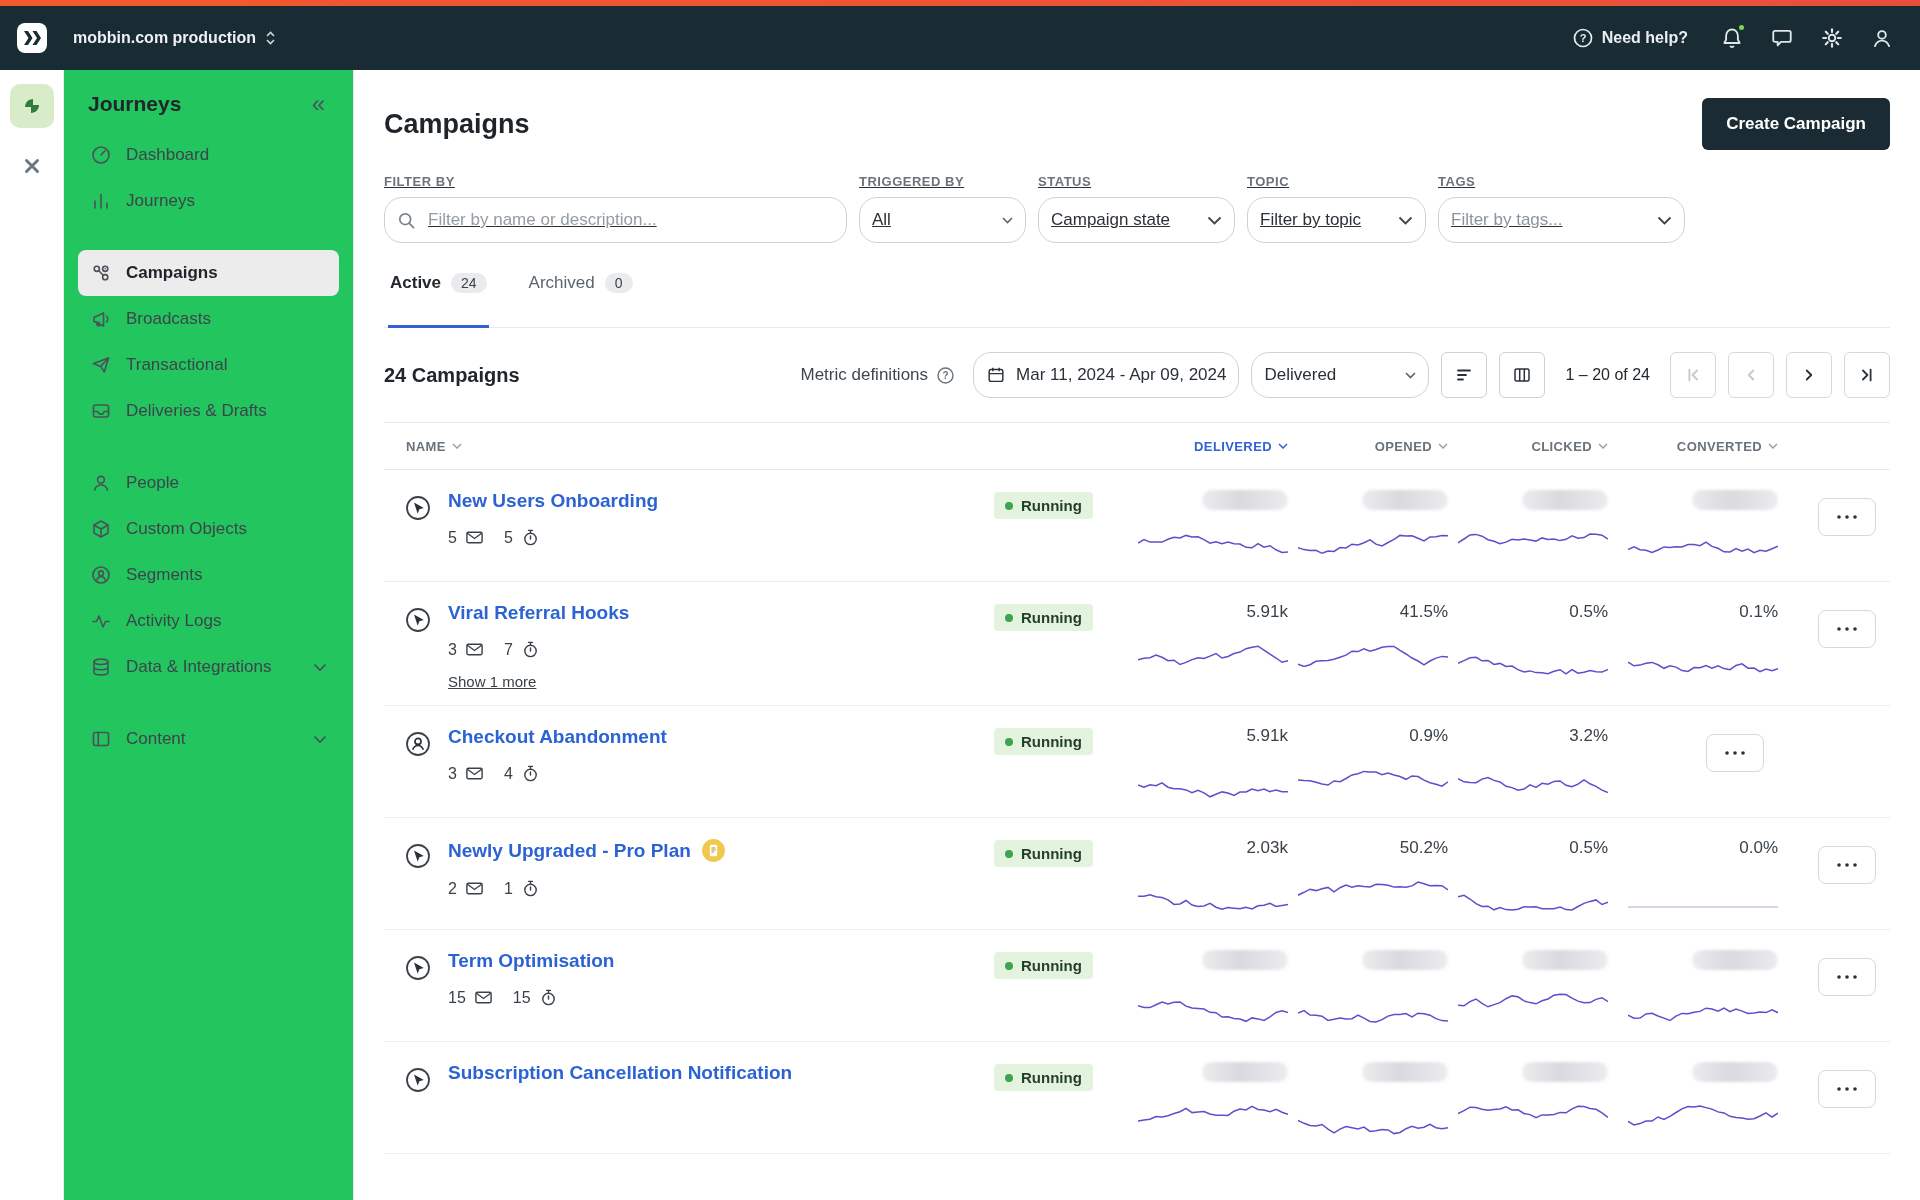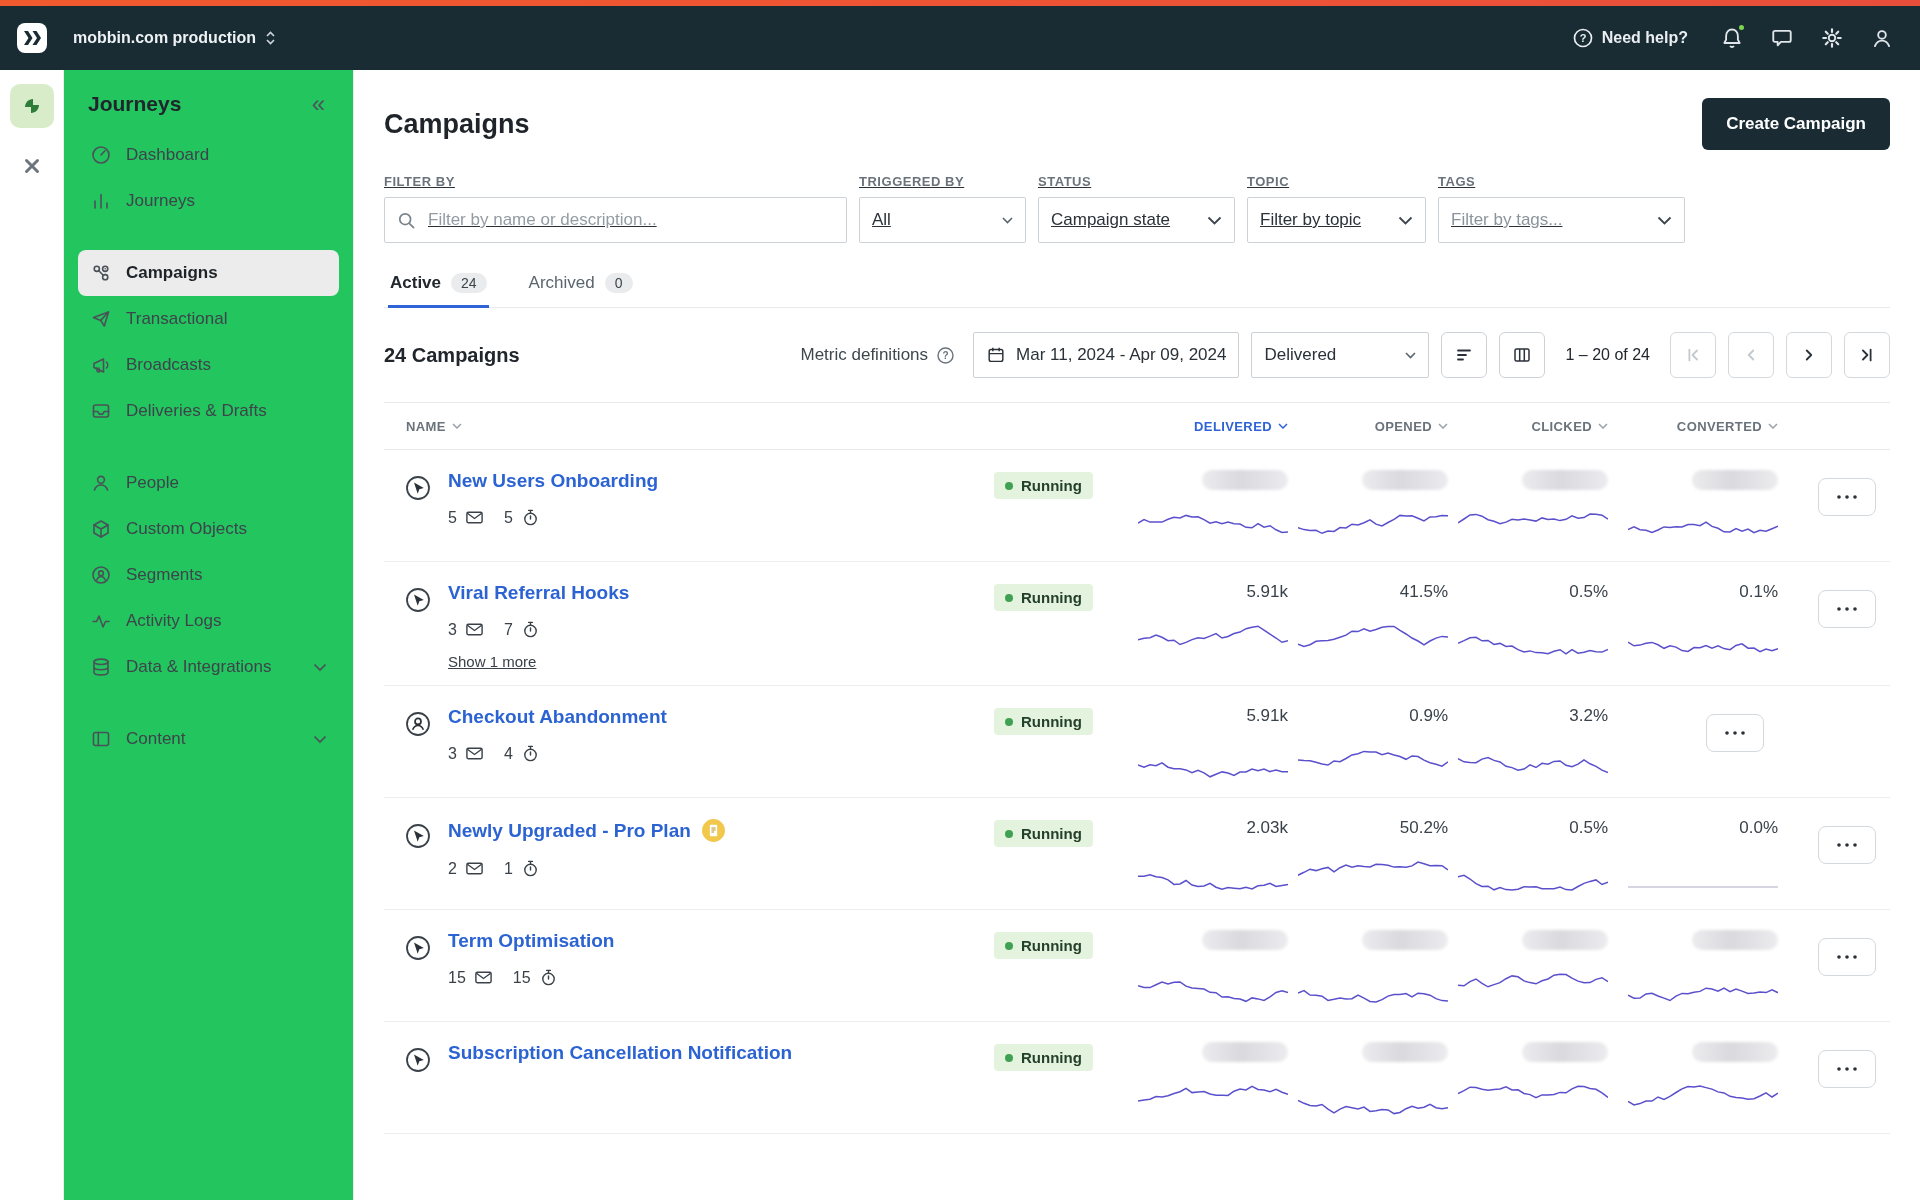--- a/index.html
+++ b/index.html
@@ -53,35 +53,35 @@
   .page-head { display:flex; align-items:center; justify-content:space-between; margin-top:28px; }
   .page-title { font-size:27px; font-weight:bold; color:#1e2429; }
   .create-btn {
     height:52px; padding:0 24px; border:none; border-radius:6px;
     background:#1a2b33; color:#fff; font-size:17px; font-weight:bold;
   }
 
   .filters { display:flex; gap:12px; margin-top:24px;text-decoration:underline; }
   .fgroup label { display:block; font-size:13px; font-weight:bold; letter-spacing:.04em; color:#6a737c; margin-bottom:8px; text-transform:uppercase; }
   .ctl {
-    height:46px; border:1px solid #ccd2d7; border-radius:2px; background:#fff;
+    height:46px; border:1px solid #ccd2d7; border-radius:18px; background:#fff;
     display:flex; align-items:center; font-size:17px; color:#2a3138; padding:0 12px; gap:10px;
   }
   .search-wrap { width:463px; }
   .search-wrap input { border:none; outline:none; flex:1; font-size:17px; font-family:inherit; color:#2a3138; }
   .search-wrap input::placeholder { color:#939ba3; }
   .sel { justify-content:space-between; cursor:pointer; }
   .sel-triggered { width:167px; }
   .sel-status { width:197px; }
   .sel-topic { width:179px; }
   .sel-tags { width:247px; }
   .placeholder-text { color:#8b949c; }
 
   .tabs { display:flex; gap:38px; margin-top:28px; border-bottom:1px solid #e7e9ea; padding:0 4px; }
-  .tab { display:flex; align-items:center; gap:10px; padding:2px 2px 12px 2px; font-size:17px; color:#5b656e; background:none; border:none; border-bottom:3px solid transparent; margin-bottom:-1px; }
+  .tab { display:flex; align-items:center; gap:10px; padding:2px 2px 32px 2px; font-size:17px; color:#5b656e; background:none; border:none; border-bottom:3px solid transparent; margin-bottom:-1px; }
   .tab.active { color:#22282d; font-weight:bold; border-bottom-color:#2f63d6; }
   .badge { background:#e9ebed; border-radius:12px; padding:2px 10px; font-size:14px; color:#3c434a; font-weight:normal; }
 
   .toolbar { display:flex; align-items:center; margin-top:24px; gap:12px; }
   .toolbar-title { font-size:20px; font-weight:bold; color:#20262b; margin-right:8px; }
   .metric-def { margin-left:auto; display:flex; align-items:center; gap:8px; background:none; border:none; font-size:17px; color:#3f474e; }
   .date-btn { cursor:pointer; }
   .metric-sel { width:178px; }
   .icon-btn { width:46px; height:46px; border:1px solid #ccd2d7; border-radius:6px; background:#fff; display:grid; place-items:center; }
   .pag-text { font-size:16px; color:#22282d; margin:8px 8px; white-space:nowrap; }
@@ -220,31 +220,31 @@
           <svg class="side-ic" viewBox="0 0 22 22" fill="none" stroke="#4b5158" stroke-width="1.6" stroke-linecap="round" stroke-linejoin="round">
             <circle cx="6.8" cy="6.8" r="2.6"></circle>
             <circle cx="15.2" cy="15.2" r="2.6"></circle>
             <path d="M8.8 8.8l4.4 4.4M15.2 6.8h.01"></path>
             <circle cx="15.2" cy="6.8" r="2.6"></circle>
           </svg>
           <span class="grow">Campaigns</span>
         </div>
         <div class="side-item">
           <svg class="side-ic" viewBox="0 0 22 22" fill="none" stroke="#4b5158" stroke-width="1.6" stroke-linecap="round" stroke-linejoin="round">
+            <path d="M4 13.5v-4l9.5-4.5v13z"></path>
+            <path d="M6.5 13.8l1 4h2.3l-.9-3.7M16.5 8a4.3 4.3 0 0 1 0 6"></path>
+          </svg>
+          <span class="grow">Broadcasts</span>
+        </div>
+        <div class="side-item">
+          <svg class="side-ic" viewBox="0 0 22 22" fill="none" stroke="#4b5158" stroke-width="1.6" stroke-linecap="round" stroke-linejoin="round">
             <path d="M3.5 9.5L18.5 4l-4.2 14-3.6-5.6z"></path>
             <path d="M10.7 12.4L18.5 4"></path>
           </svg>
           <span class="grow">Transactional</span>
-        </div>
-        <div class="side-item">
-          <svg class="side-ic" viewBox="0 0 22 22" fill="none" stroke="#4b5158" stroke-width="1.6" stroke-linecap="round" stroke-linejoin="round">
-            <path d="M4 13.5v-4l9.5-4.5v13z"></path>
-            <path d="M6.5 13.8l1 4h2.3l-.9-3.7M16.5 8a4.3 4.3 0 0 1 0 6"></path>
-          </svg>
-          <span class="grow">Broadcasts</span>
         </div>
         <div class="side-item">
           <svg class="side-ic" viewBox="0 0 22 22" fill="none" stroke="#4b5158" stroke-width="1.6" stroke-linecap="round" stroke-linejoin="round">
             <rect x="3.5" y="5" width="15" height="12" rx="2"></rect>
             <path d="M3.5 11.5h4.2l1.6 2.6h3.4l1.6-2.6h4.2"></path>
           </svg>
           <span class="grow">Deliveries &amp; Drafts</span>
         </div>
         <div class="side-item group-start">
           <svg class="side-ic" viewBox="0 0 22 22" fill="none" stroke="#4b5158" stroke-width="1.6" stroke-linecap="round" stroke-linejoin="round">

